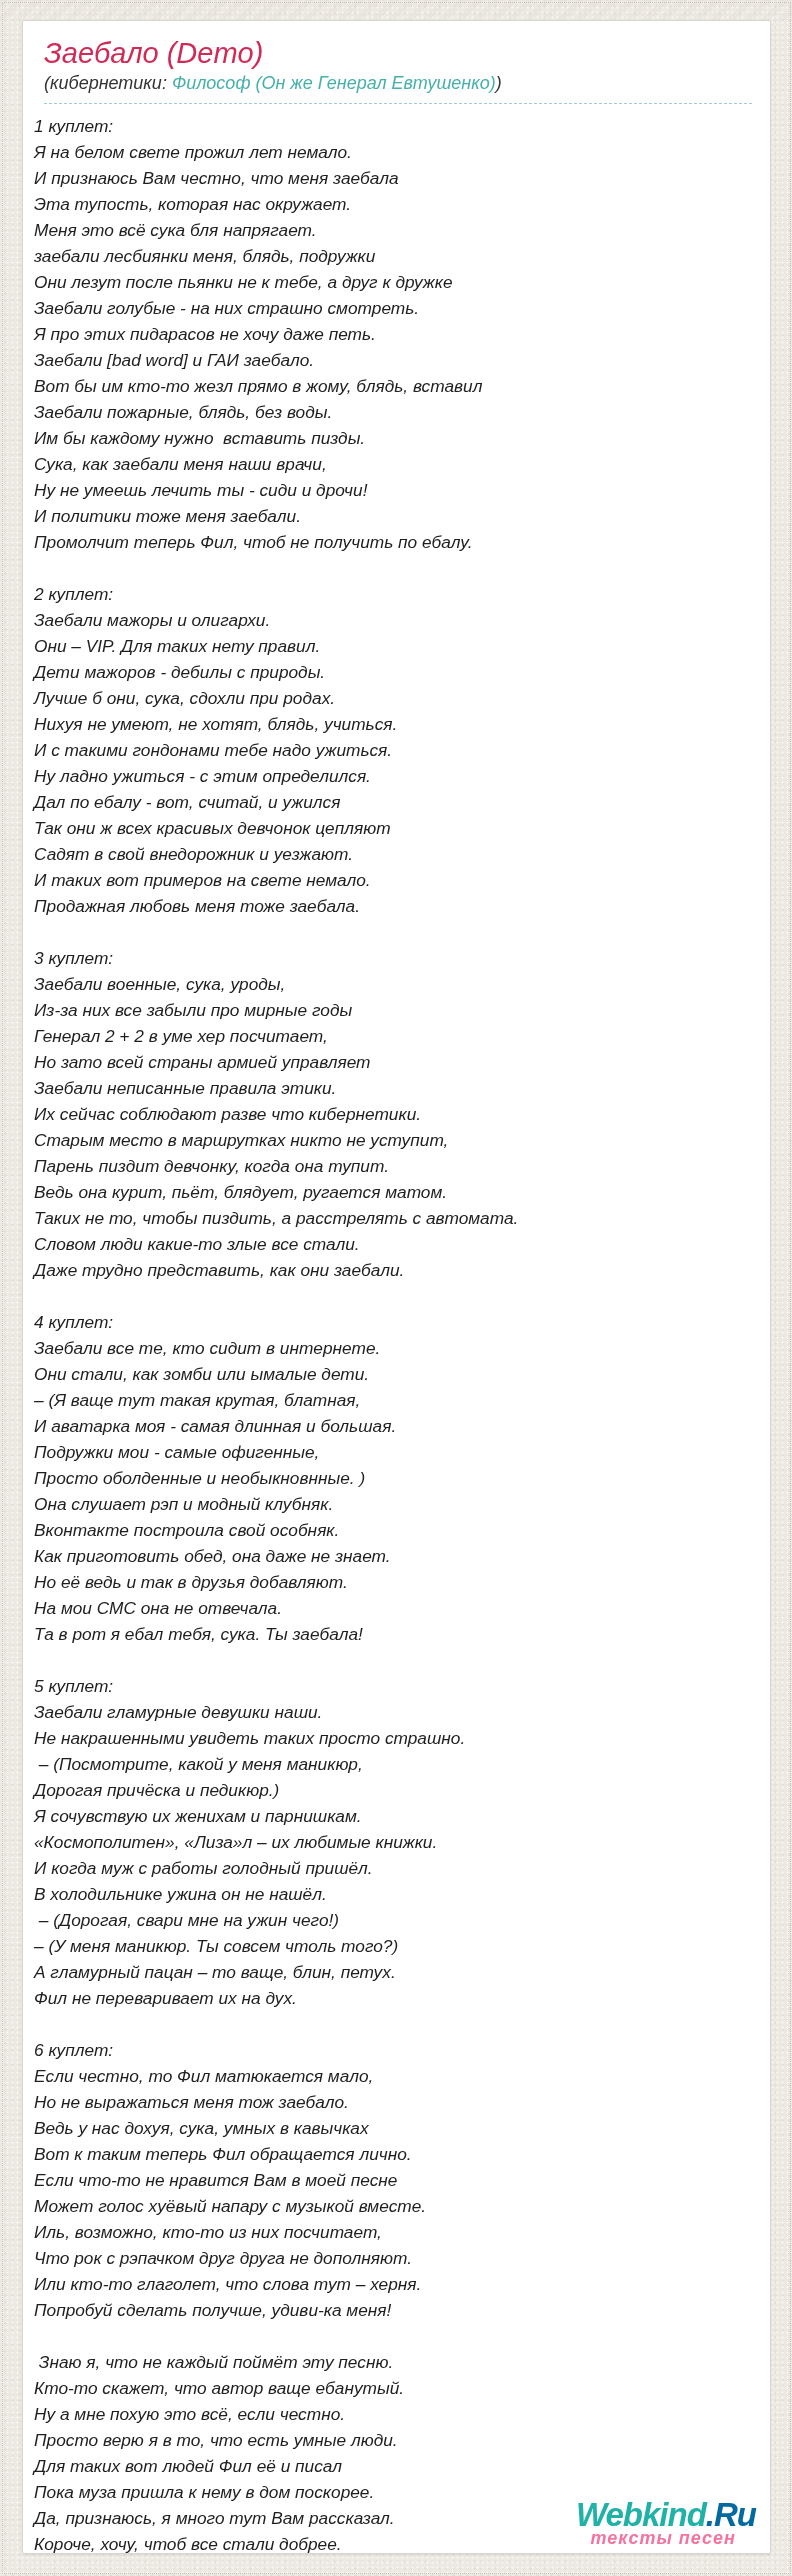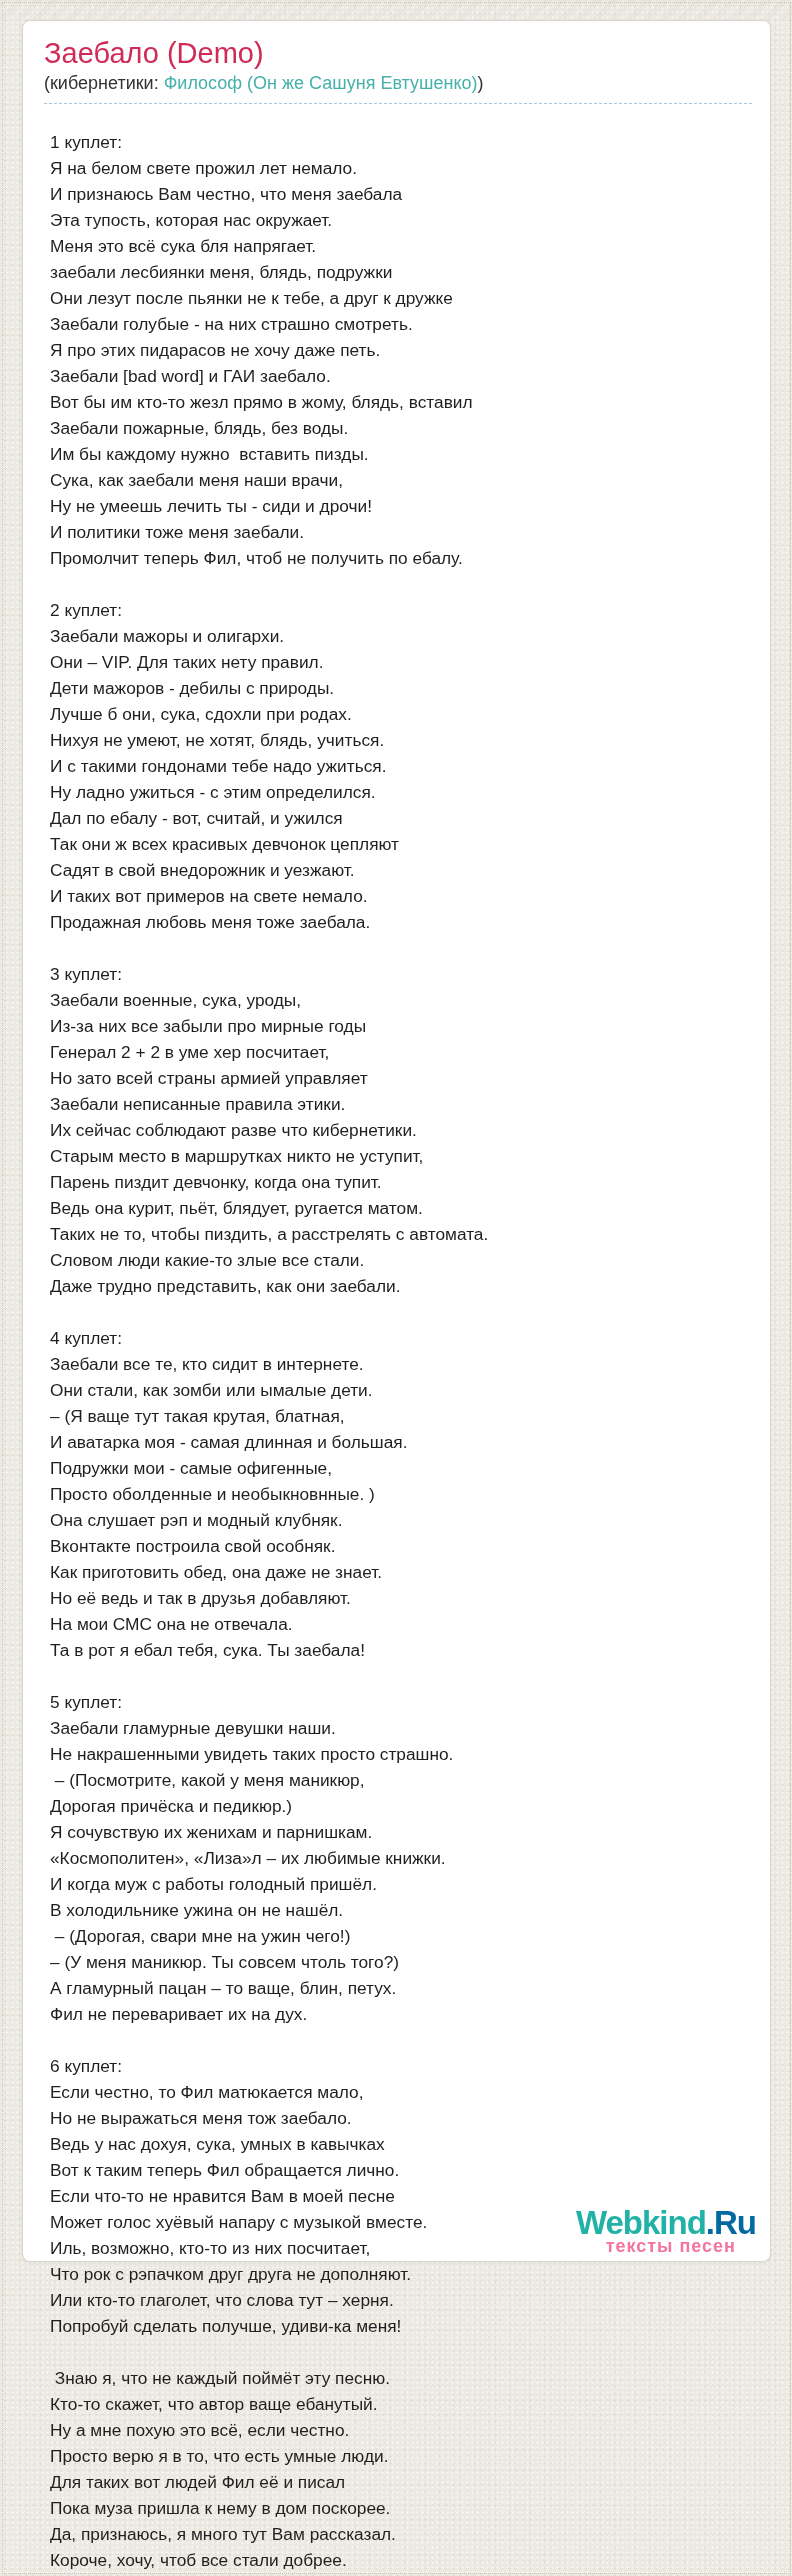--- a/index.html
+++ b/index.html
@@ -35,27 +35,28 @@
       rgba(236,233,227,0.0) 6px 12px
     );
     opacity: .5;
     z-index: 1;
   }
   .card {
     position: absolute;
     left: 22px;
     top: 20px;
     width: 749px;
-    height: 2242px;
+    height: 2534px;
     background: #ffffff;
     border: 1px solid #d9d5cf;
-    border-radius: 8px;
+    border-radius: 2px;
     box-shadow: 0 1px 3px rgba(0,0,0,0.07);
     z-index: 2;
     box-sizing: border-box;
+    font-style: italic;
   }
   .card-header {
     padding: 16px 18px 0 21px;
   }
   .song-title {
     margin: 0 0 3px 0;
     font-size: 29px;
     line-height: 32px;
     font-weight: 400;
     color: #d02b57;
@@ -68,21 +69,21 @@
     padding-bottom: 9px;
     border-bottom: 1px dashed #a5c8d8;
     margin-right: 0;
   }
   .artist-link {
     color: #46b0ab;
     text-decoration: none;
     cursor: pointer;
   }
   .lyrics {
-    margin: 16px;
+    margin: 0;
     padding: 9px 149px 0 11px;
     font-family: "Liberation Sans", sans-serif;
     font-size: 17.3px;
     line-height: 26px;
     color: #1f1f1f;
     white-space: pre-wrap;
   }
   .logo {
     position: absolute;
     right: 14px;
@@ -109,21 +110,21 @@
 </style>
 </head>
 <body>
 
 <div class="top-lace"></div>
 <div class="page-frame"></div>
 
 <div class="card">
   <div class="card-header">
     <h1 class="song-title">Заебало (Demo)</h1>
-    <div class="artist-line"><span>(кибернетики: </span><span class="artist-link">Философ (Он же Сашуня Евтушенко)</span><span>)</span></div>
+    <div class="artist-line"><span>(кибернетики: </span><span class="artist-link">Философ (Он же Генерал Евтушенко)</span><span>)</span></div>
   </div>
 
   <pre class="lyrics">1 куплет:
 Я на белом свете прожил лет немало.
 И признаюсь Вам честно, что меня заебала
 Эта тупость, которая нас окружает.
 Меня это всё сука бля напрягает.
 заебали лесбиянки меня, блядь, подружки
 Они лезут после пьянки не к тебе, а друг к дружке
 Заебали голубые - на них страшно смотреть.

